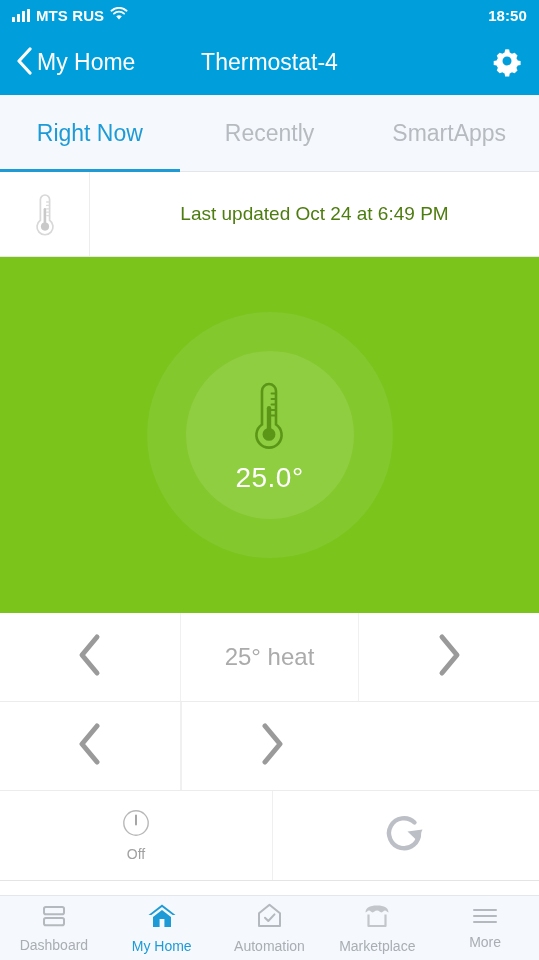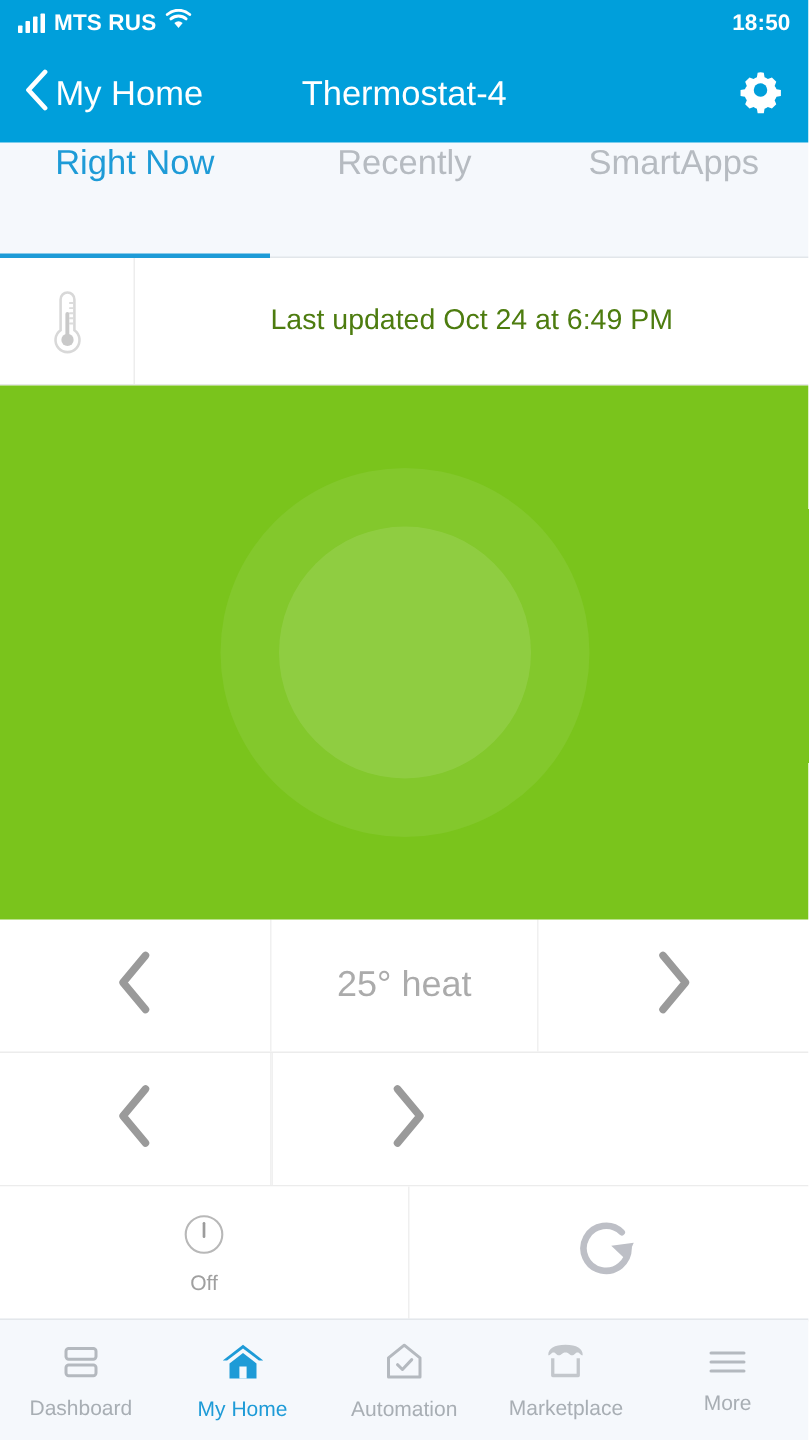--- a/index.html
+++ b/index.html
@@ -49,21 +49,21 @@
     font-size:23px; font-weight:normal; pointer-events:none;
   }
   .gear { margin-left:auto; z-index:2; cursor:pointer; display:flex; }
 
   
   .tabs {
     height:77px; background:#F5F8FC; display:flex;
     border-bottom:1px solid #E2E6EA;
   }
   .tab {
-    flex:1; display:flex; align-items:flex-start; justify-content:center;
+    flex:1; display:flex; align-items:center; justify-content:center;
     font-size:23px; color:#B6BBC1; position:relative; cursor:pointer;
   }
   .tab.active { color:#1E9BD7; }
   .tab.active::after {
     content:""; position:absolute; left:0; right:0; bottom:-1px;
     height:3px; background:#1E9BD7;
   }
 
   
   .updated-row {
@@ -119,21 +119,21 @@
   .mode-cell {
     display:flex; flex-direction:column; align-items:center;
     justify-content:center; gap:5px; cursor:pointer; height:100%;
   }
   .mode-cell.power { width:273px; border-right:1px solid #EFEFEF; }
   .mode-cell.fan { flex:1; }
   .mode-label { font-size:14px; color:#A0A0A0; }
 
   
   .tabbar {
-    position:absolute; left:0; bottom:0; width:539px; height:81px;
+    position:absolute; left:0; bottom:0; width:539px; height:65px;
     background:#F5F8FC; border-top:1px solid #E3E7EB;
     display:flex;
   }
   .tabbar-item {
     flex:1; display:flex; flex-direction:column; align-items:center;
     justify-content:center; gap:4px; cursor:pointer;
   }
   .tabbar-label { font-size:14px; color:#A8AEB4; }
   .tabbar-item.active .tabbar-label { color:#1E9BD7; }
   .spacer { height:14px; background:#fff; }
@@ -217,20 +217,37 @@
             <path d="M16.6 25.6 h2.2"></path>
         </g>
       </svg>
     </div>
     <div class="updated-text">Last updated Oct 24 at 6:49 PM</div>
   </div>
 
   <div class="hero">
     <div class="ring outer"></div>
     <div class="ring inner"></div>
+    <div class="hero-inner">
+      <span>
+        <svg width="48" height="80" viewBox="0 0 48 80">
+          <path d="M24 8 a7 7 0 0 1 7 7 v33.5 a12.6 12.6 0 1 1 -14 0 V15 A7 7 0 0 1 24 8 Z" fill="none" stroke="#5C9617" stroke-width="2.6"></path>
+          <circle cx="24" cy="58.4" r="6.4" fill="#5C9617"></circle>
+          <rect x="21.8" y="30" width="4.4" height="26" rx="2.2" fill="#5C9617"></rect>
+          <g stroke="#5C9617" stroke-width="2.1" stroke-linecap="round">
+            <path d="M26.6 17.5 h3.6"></path>
+              <path d="M26.6 23 h3.6"></path>
+              <path d="M26.6 28.5 h3.6"></path>
+            <path d="M26.6 34 h3.6"></path>
+              <path d="M26.6 39.5 h3.6"></path>
+          </g>
+        </svg>
+      </span>
+      <span class="hero-temp">25.0°</span>
+    </div>
   </div>
 
   <div class="ctl-row">
     <div class="ctl-arrow left">
       <span>
         <svg width="30" height="44" viewBox="0 0 30 44">
           <path d="M22 4 L7 22 L22 40" fill="none" stroke="#9A9A9A" stroke-width="5" stroke-linecap="round" stroke-linejoin="round"></path>
         </svg>
       </span>
     </div>

